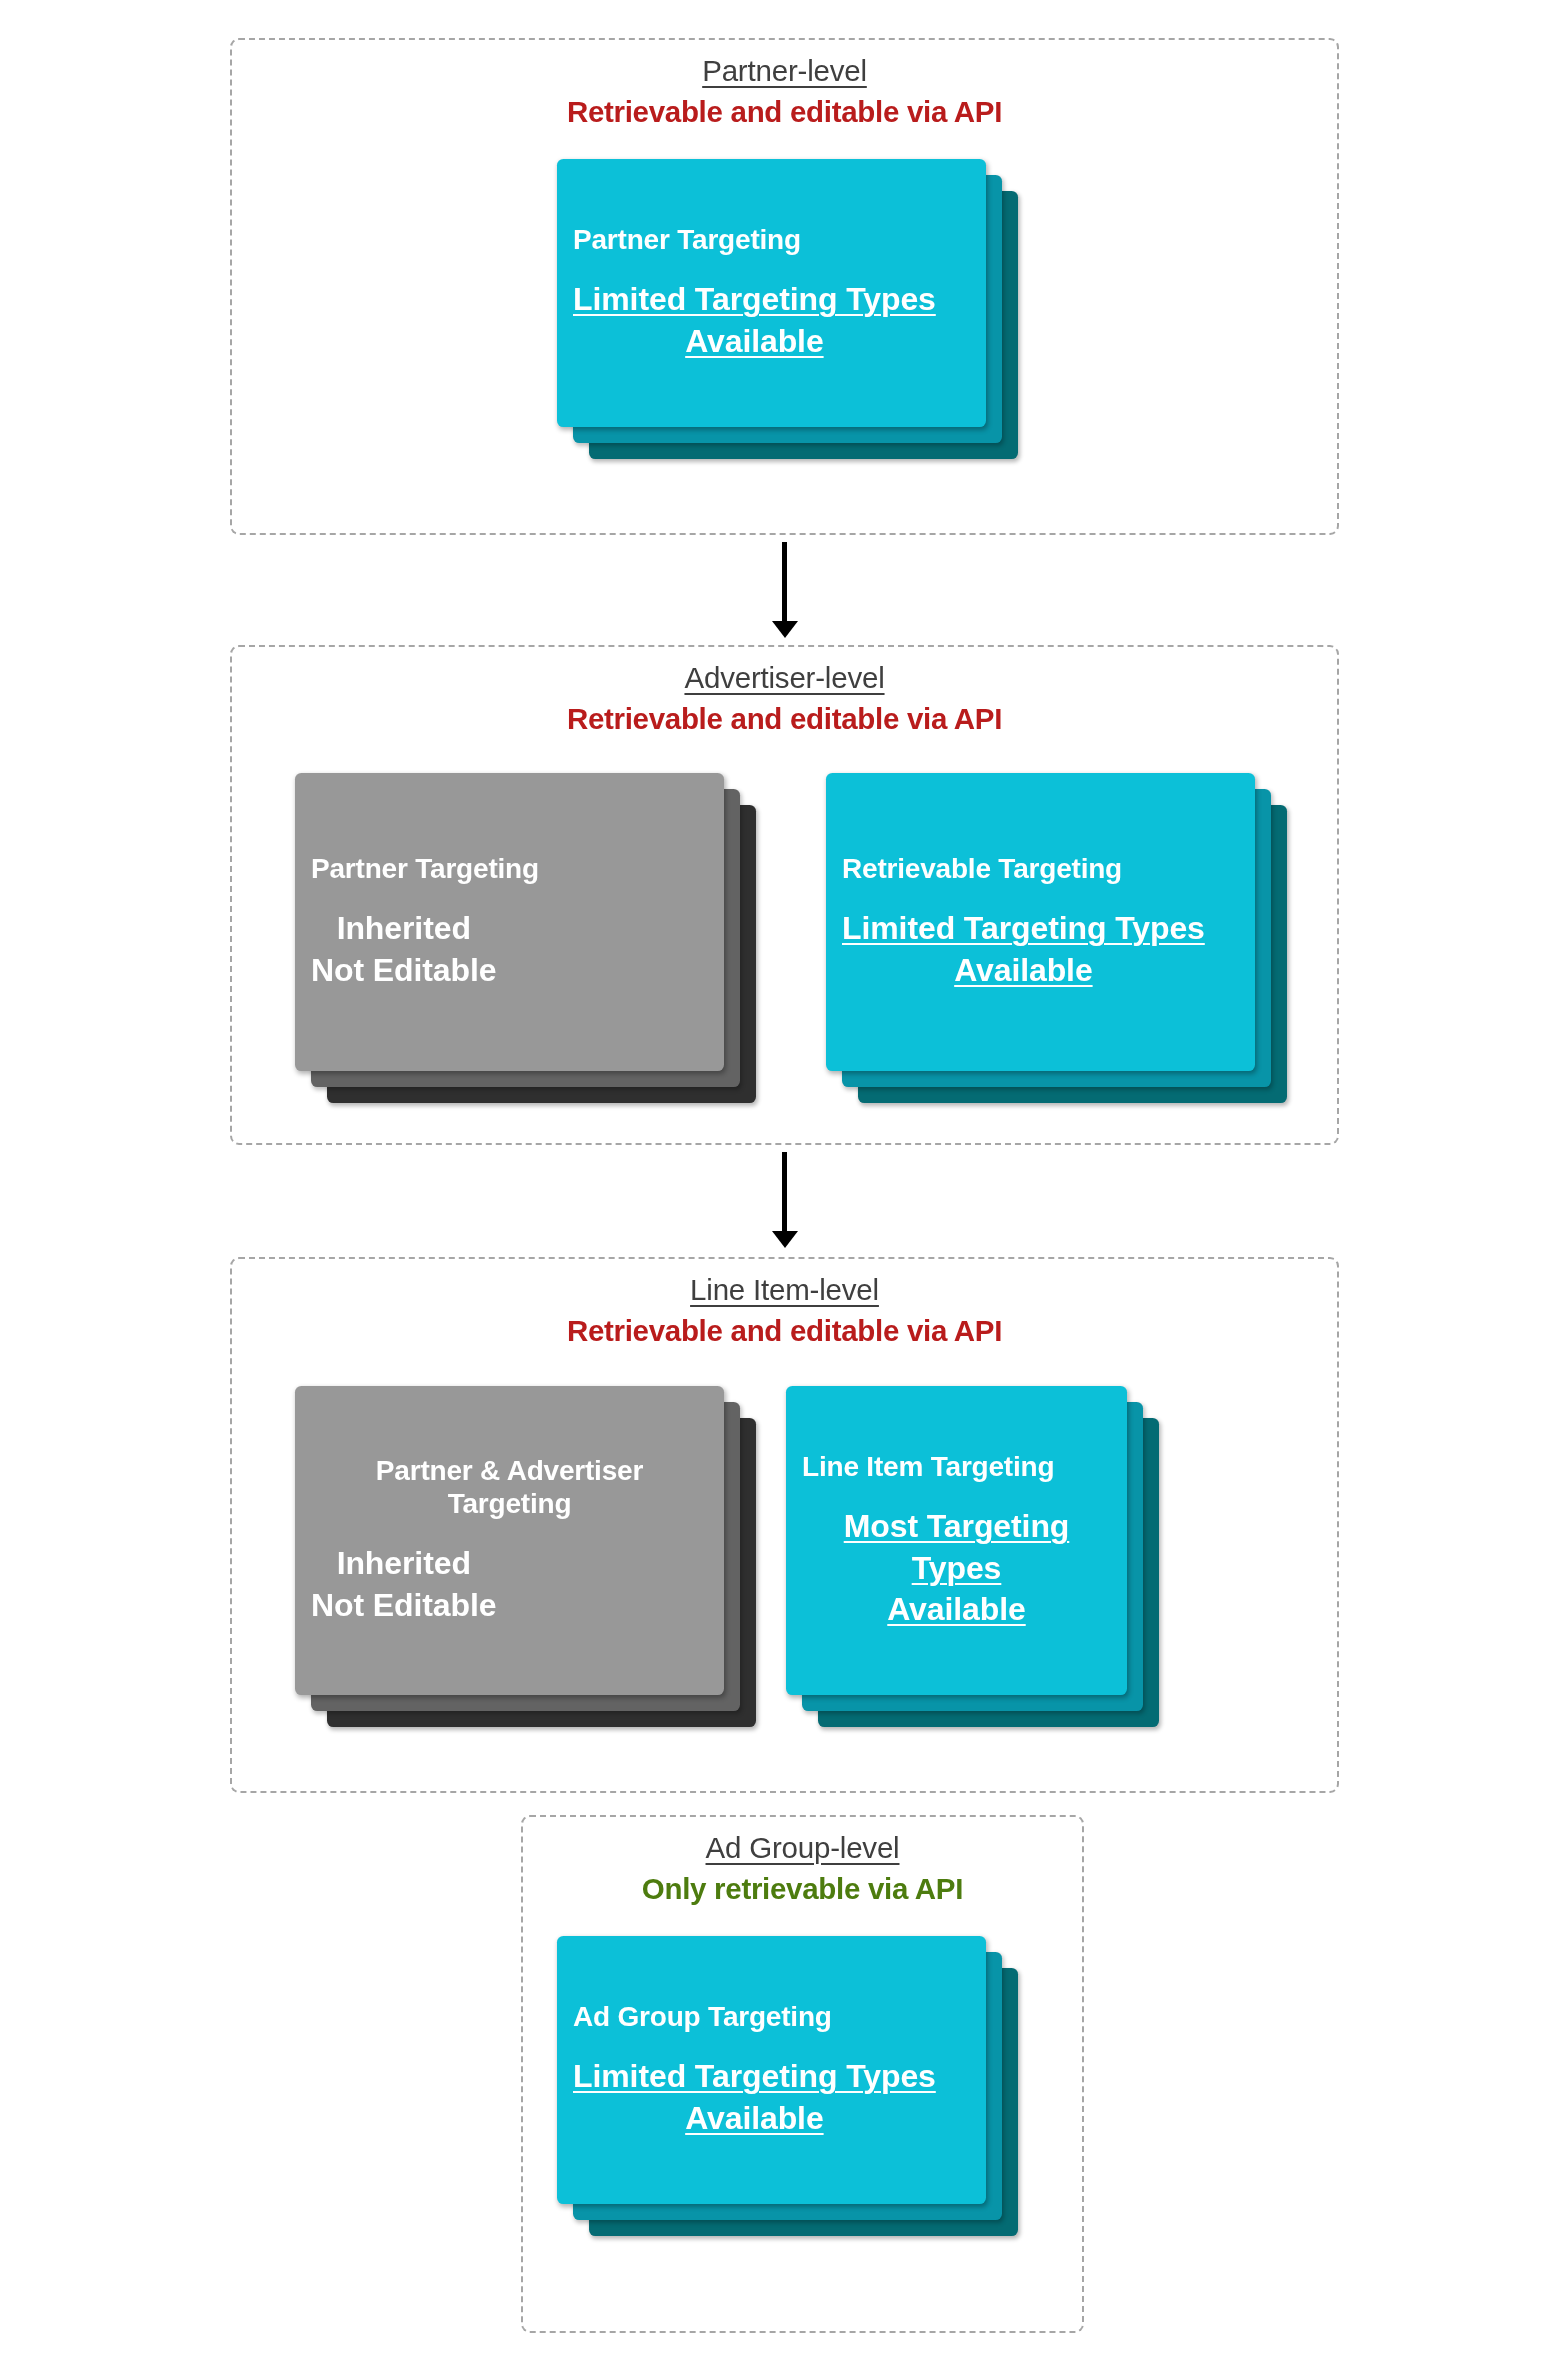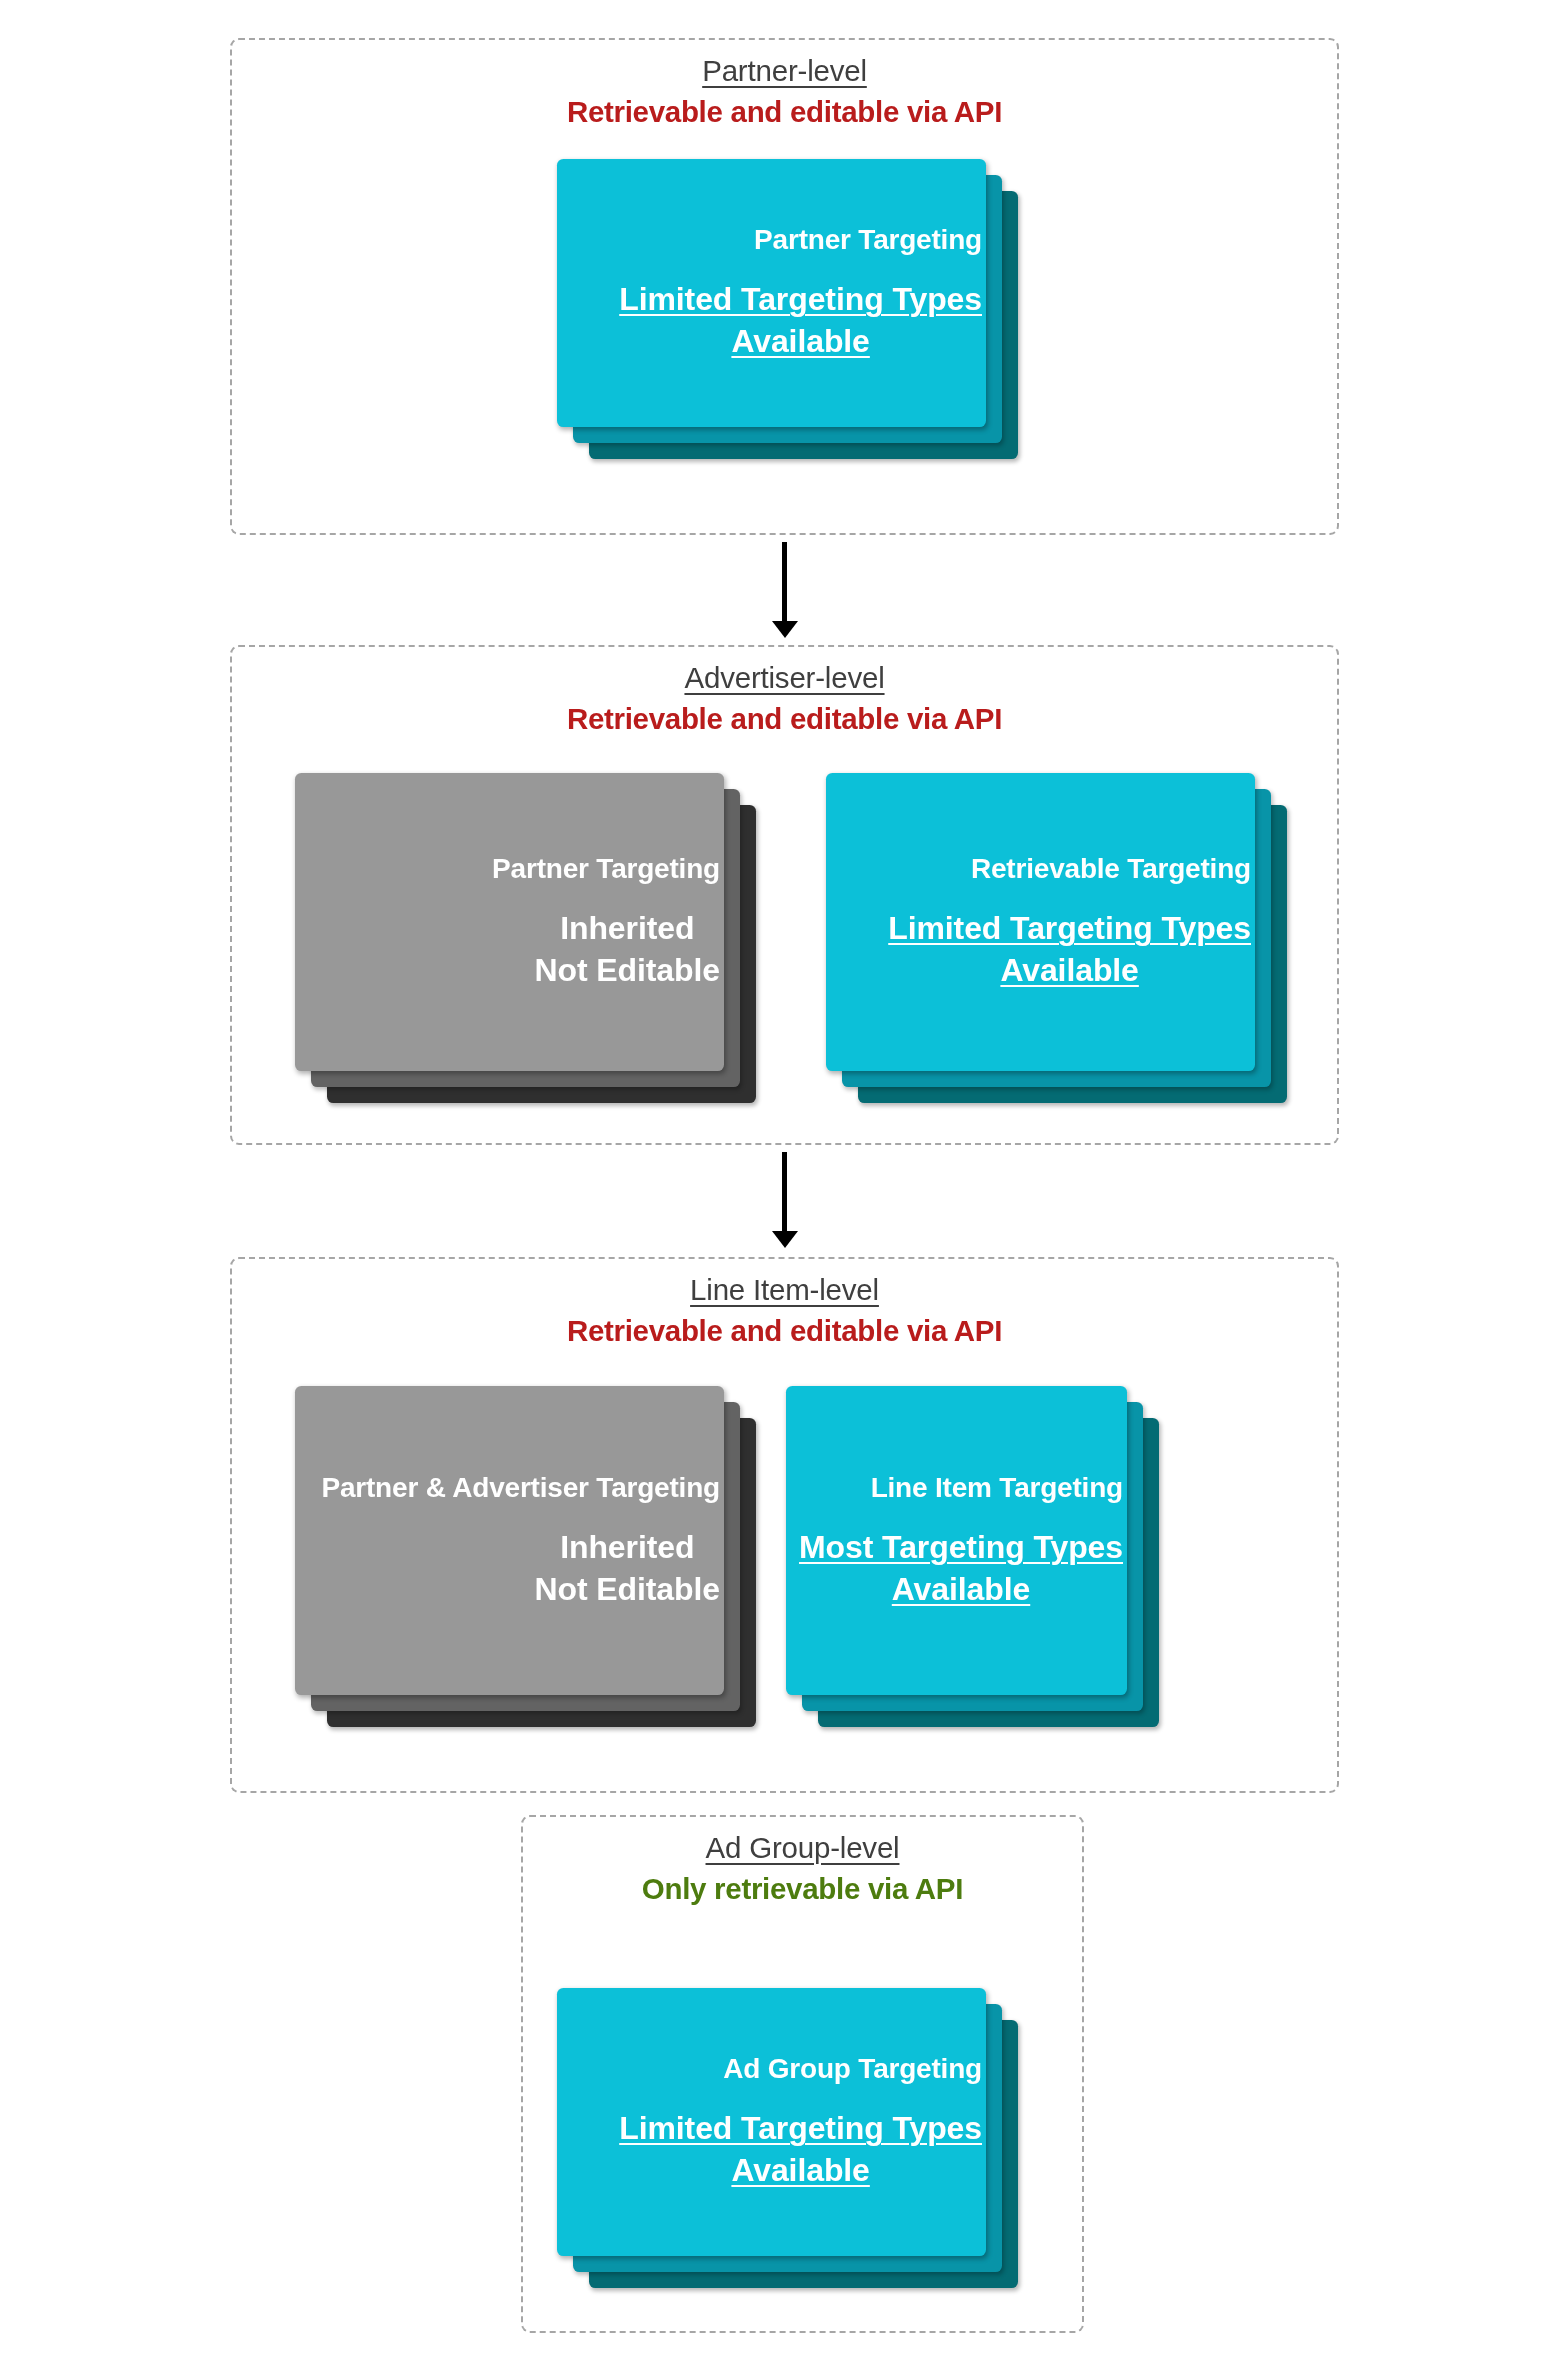--- a/index.html
+++ b/index.html
@@ -76,25 +76,25 @@
     box-shadow: 1.8px 2.7px 4.5px rgba(0,0,0,0.25);
   }
   .card-layer.front {
     left: 0;
     top: 0;
     right: 0;
     bottom: 0;
     box-shadow: 1.8px 2.7px 5.4px rgba(0,0,0,0.30);
     display: flex;
     flex-direction: column;
-    align-items: flex-end;
+    align-items: flex-start;
     justify-content: center;
     text-align: center;
     box-sizing: border-box;
-    padding: 9px 4px;
+    padding: 9px 16px;
   }
 
   
   .stack-cyan .front { background: #0cc0d8; }
   .stack-cyan .mid   { background: #0894a8; }
   .stack-cyan .back  { background: #046b73; }
 
   
   .stack-grey .front { background: #989898; }
   .stack-grey .mid   { background: #636363; }
@@ -238,21 +238,21 @@
   </div>
 </div>
 
 <div class="level-box" style="left:521px; top:1815px; width:563px; height:518px;">
   <div class="level-heading">
     <span class="level-name">Ad Group-level</span>
     <span class="level-sub danger">Only retrievable via API</span>
   </div>
 </div>
 
-<div class="card-stack stack-cyan" style="left:557px; top:1988px; width:429px; height:268px;">
+<div class="card-stack stack-cyan" style="left:557px; top:1936px; width:429px; height:268px;">
   <div class="card-layer back"></div>
   <div class="card-layer mid"></div>
   <div class="card-layer front">
     <div class="card-title">Ad Group Targeting</div>
     <div class="card-note linky">
       <span class="nl">Limited Targeting Types</span>
       <span class="nl">Available</span>
     </div>
   </div>
 </div>

